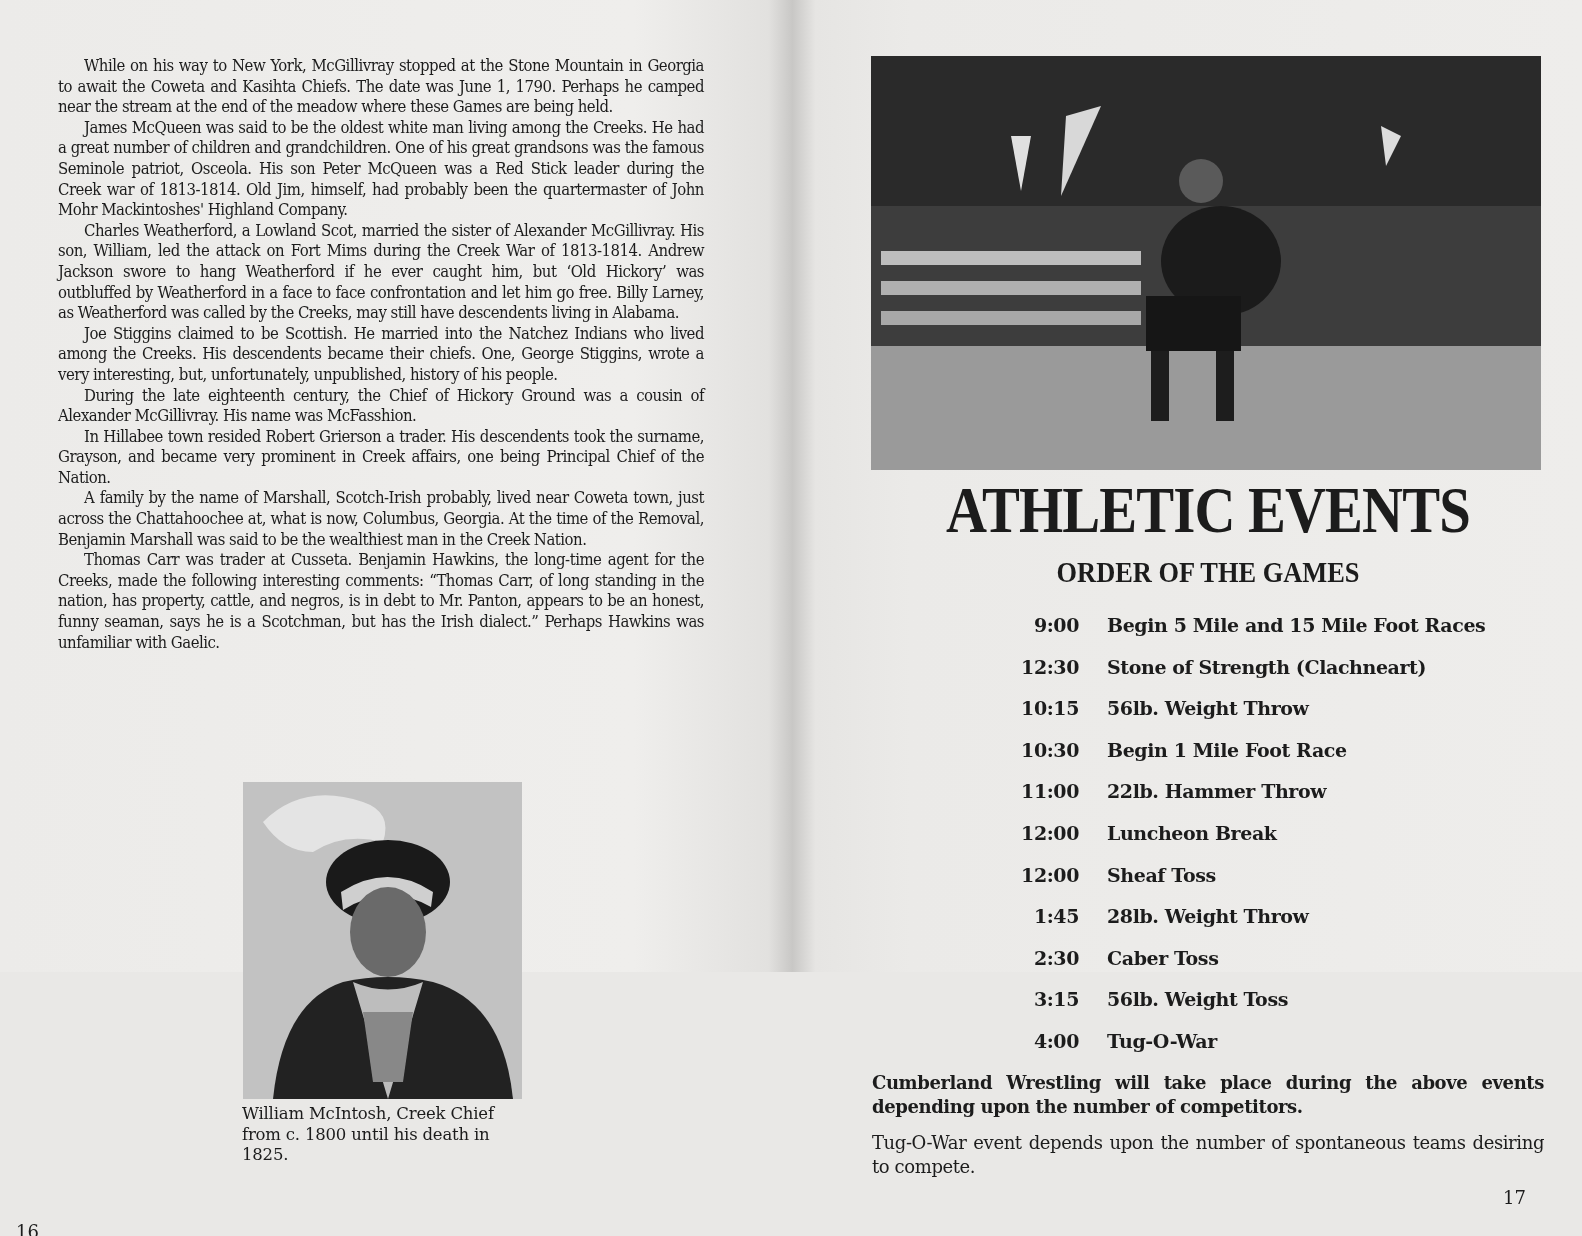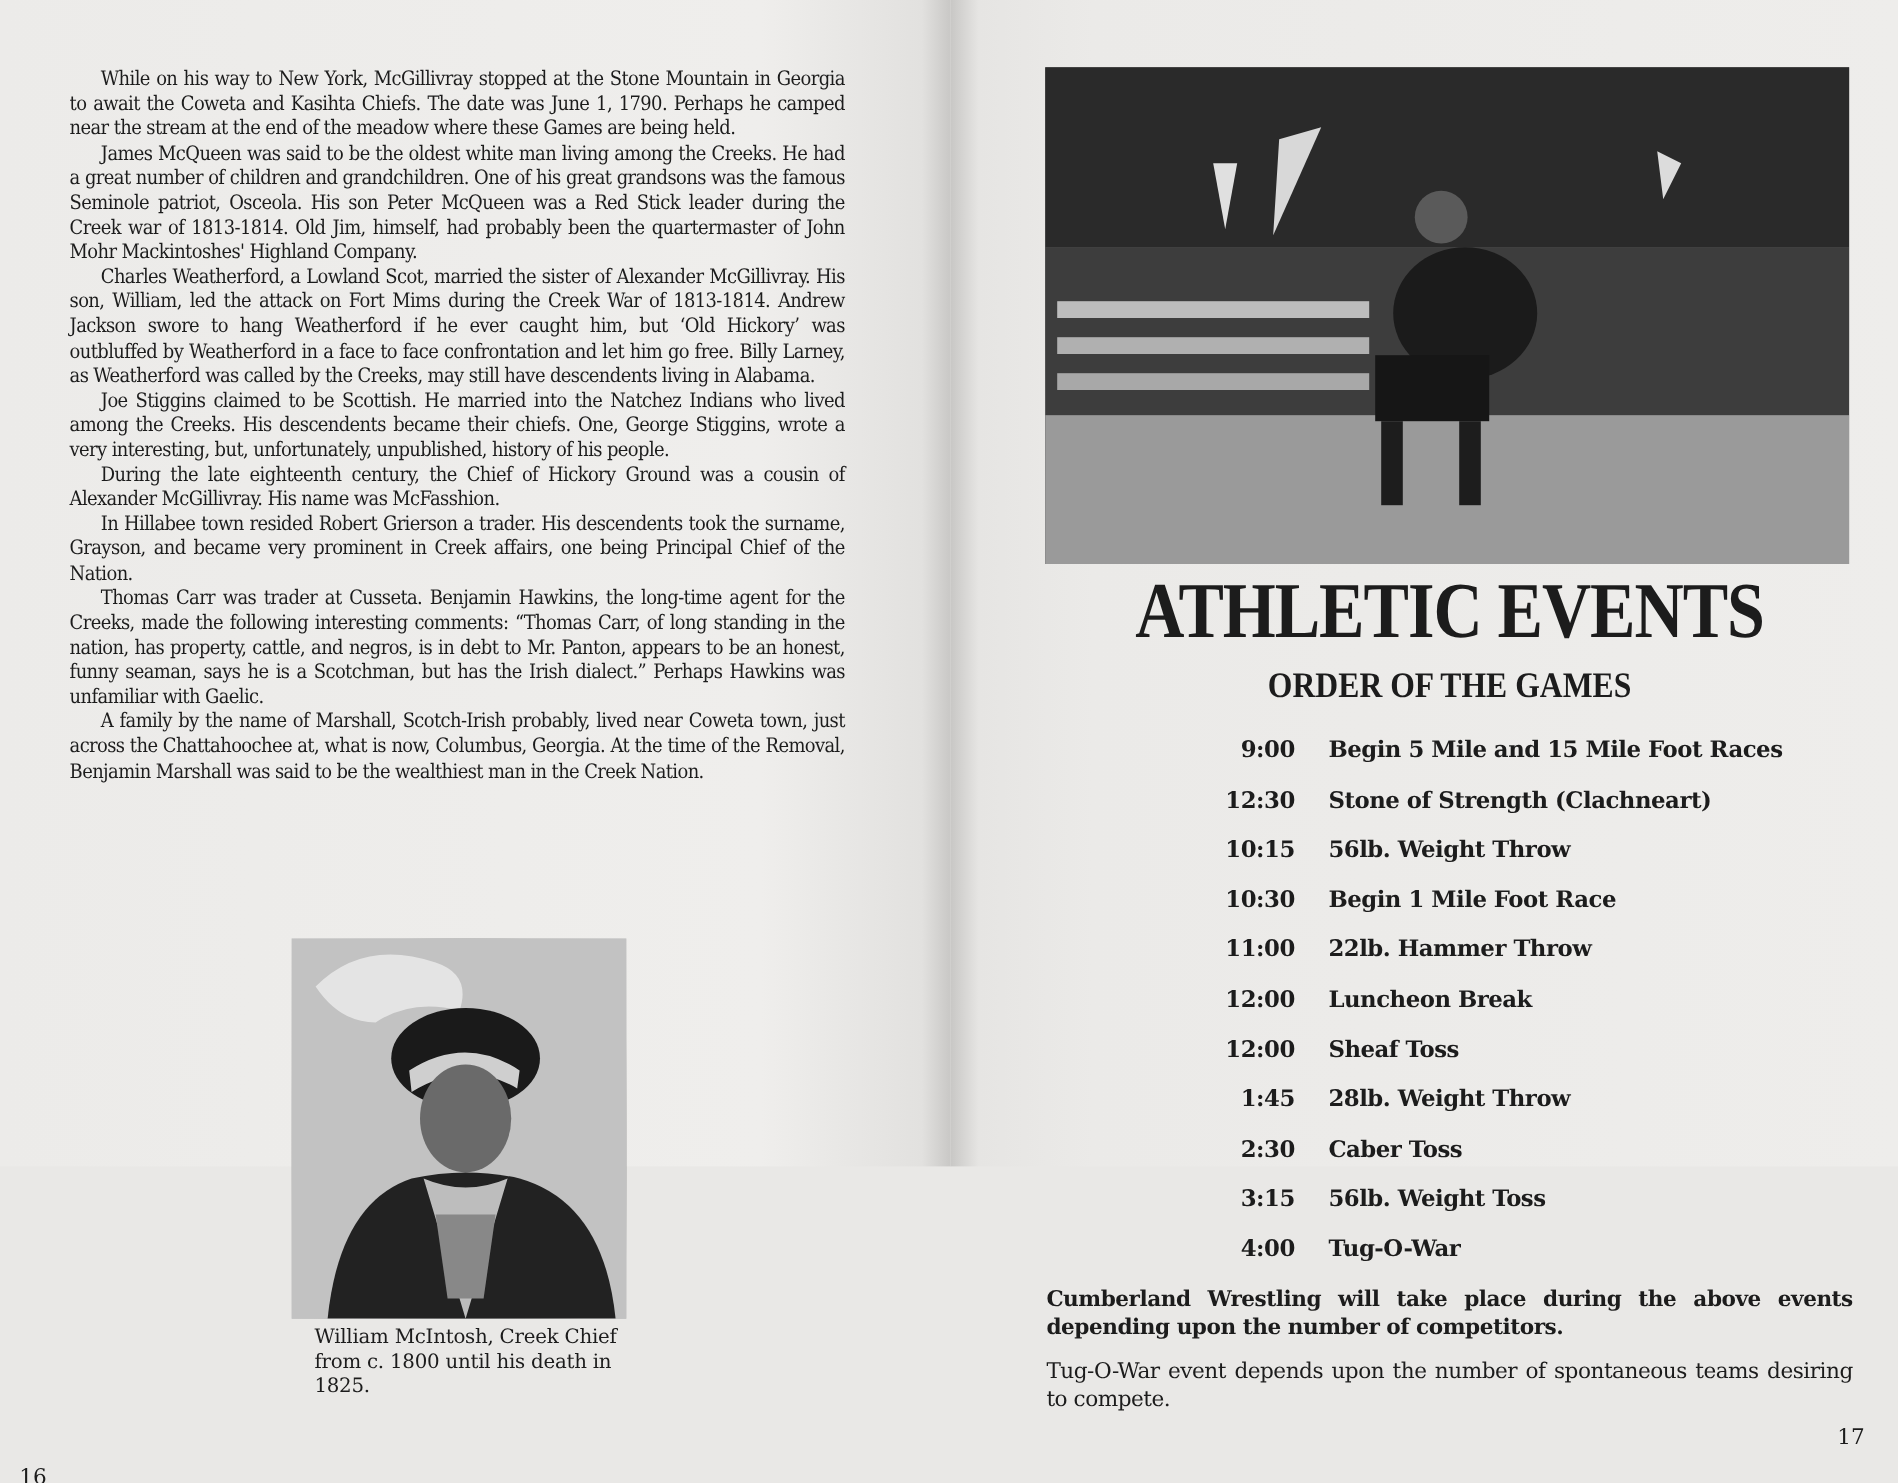--- a/index.html
+++ b/index.html
@@ -5,25 +5,25 @@
   html,body{margin:0;padding:0;}
   body{width:1582px;height:1236px;position:relative;overflow:hidden;
        background:#e9e8e6;font-family:"Liberation Serif","DejaVu Serif",serif;color:#1c1c1c;}
   .page{position:absolute;top:0;height:972px;}
   #left-page{left:0;width:792px;background:linear-gradient(90deg,#ecebe9 0%,#efeeec 80%,#e2e1df 97%,#c9c8c6 100%);}
   #right-page{left:792px;width:790px;background:linear-gradient(90deg,#c8c7c5 0%,#e6e5e3 3%,#ebeae8 15%,#eeedeb 100%);}
   .body-text{position:absolute;left:58px;top:56px;width:646px;font-size:16.6px;line-height:20.6px;text-align:justify;font-family:"DejaVu Serif",serif;letter-spacing:-0.5px;font-stretch:condensed;}
   .body-text p{margin:0;text-indent:26px;}
   .photo{position:absolute;overflow:hidden;}
   #portrait{left:243px;top:782px;width:279px;height:317px;background:radial-gradient(ellipse at 52% 55%,#4a4a4a 0%,#2a2a2a 40%,#b8b8b8 75%,#c6c6c6 100%);}
-  .caption{position:absolute;left:262px;top:1104px;width:274px;font-size:16.5px;line-height:20.5px;text-align:justify;font-family:"DejaVu Serif",serif;letter-spacing:-0.2px;}
+  .caption{position:absolute;left:242px;top:1104px;width:274px;font-size:16.5px;line-height:20.5px;text-align:justify;font-family:"DejaVu Serif",serif;letter-spacing:-0.2px;}
   .caption span{display:block;}
   .page-num{position:absolute;font-size:18px;font-family:"DejaVu Serif",serif;}
   #page-num-left{left:16px;top:1185px;margin-top:36px;}
-  #page-num-right{right:28px;top:1187px;}
+  #page-num-right{right:56px;top:1187px;}
   #games-photo{left:79px;top:56px;width:670px;height:414px;
      background:linear-gradient(180deg,#3a3a3a 0%,#4d4d4d 25%,#5a5a5a 55%,#8a8a8a 72%,#9c9c9c 85%,#a6a6a6 100%);}
   #headline{position:absolute;left:80px;top:472px;width:672px;text-align:center;font-size:66px;font-weight:bold;letter-spacing:-1px;transform:scaleX(0.86);transform-origin:center;font-family:"Liberation Serif",serif;}
   #subhead{position:absolute;left:80px;top:555px;width:672px;text-align:center;font-size:30px;font-weight:bold;transform:scaleX(0.88);font-family:"Liberation Serif",serif;}
   .schedule{position:absolute;left:200px;top:610px;width:560px;}
   .row{position:relative;height:41.6px;font-family:"DejaVu Serif",serif;font-size:19px;font-weight:bold;letter-spacing:-0.4px;}
   .row .time{position:absolute;right:473px;top:4px;}
   .row .event{position:absolute;left:115px;top:4px;white-space:nowrap;}
   .note{position:absolute;left:80px;width:672px;font-size:18px;line-height:24px;text-align:justify;font-family:"DejaVu Serif",serif;letter-spacing:-0.4px;}
   #note-1{top:1071px;font-weight:bold;}
@@ -33,22 +33,22 @@
 <body>
 
 <div class="page" id="left-page">
   <div class="body-text">
     <p>While on his way to New York, McGillivray stopped at the Stone Mountain in Georgia to await the Coweta and Kasihta Chiefs. The date was June 1, 1790. Perhaps he camped near the stream at the end of the meadow where these Games are being held.</p>
     <p>James McQueen was said to be the oldest white man living among the Creeks. He had a great number of children and grandchildren. One of his great grandsons was the famous Seminole patriot, Osceola. His son Peter McQueen was a Red Stick leader during the Creek war of 1813-1814. Old Jim, himself, had probably been the quartermaster of John Mohr Mackintoshes' Highland Company.</p>
     <p>Charles Weatherford, a Lowland Scot, married the sister of Alexander McGillivray. His son, William, led the attack on Fort Mims during the Creek War of 1813-1814. Andrew Jackson swore to hang Weatherford if he ever caught him, but ‘Old Hickory’ was outbluffed by Weatherford in a face to face confrontation and let him go free. Billy Larney, as Weatherford was called by the Creeks, may still have descendents living in Alabama.</p>
     <p>Joe Stiggins claimed to be Scottish. He married into the Natchez Indians who lived among the Creeks. His descendents became their chiefs. One, George Stiggins, wrote a very interesting, but, unfortunately, unpublished, history of his people.</p>
     <p>During the late eighteenth century, the Chief of Hickory Ground was a cousin of Alexander McGillivray. His name was McFasshion.</p>
     <p>In Hillabee town resided Robert Grierson a trader. His descendents took the surname, Grayson, and became very prominent in Creek affairs, one being Principal Chief of the Nation.</p>
+    <p>A family by the name of Marshall, Scotch-Irish probably, lived near Coweta town, just across the Chattahoochee at, what is now, Columbus, Georgia. At the time of the Removal, Benjamin Marshall was said to be the wealthiest man in the Creek Nation.</p>
     <p>Thomas Carr was trader at Cusseta. Benjamin Hawkins, the long-time agent for the Creeks, made the following interesting comments: “Thomas Carr, of long standing in the nation, has property, cattle, and negros, is in debt to Mr. Panton, appears to be an honest, funny seaman, says he is a Scotchman, but has the Irish dialect.” Perhaps Hawkins was unfamiliar with Gaelic.</p>
-    <p>A family by the name of Marshall, Scotch-Irish probably, lived near Coweta town, just across the Chattahoochee at, what is now, Columbus, Georgia. At the time of the Removal, Benjamin Marshall was said to be the wealthiest man in the Creek Nation.</p>
   </div>
 
   <div class="photo" id="portrait">
     <svg width="279" height="317" viewBox="0 0 279 317">
       <rect width="279" height="317" fill="#c2c2c2"></rect>
       <path d="M20 40 Q60 0 120 20 Q150 30 140 60 Q100 50 70 70 Q40 70 20 40Z" fill="#e4e4e4"></path>
       <ellipse cx="145" cy="100" rx="62" ry="42" fill="#1a1a1a"></ellipse>
       <path d="M98 110 Q145 80 190 110 L188 125 Q145 100 100 128Z" fill="#cfcfcf"></path>
       <ellipse cx="145" cy="150" rx="38" ry="45" fill="#6a6a6a"></ellipse>
       <path d="M30 317 Q40 220 100 200 Q145 190 190 200 Q260 220 270 317Z" fill="#222"></path>

